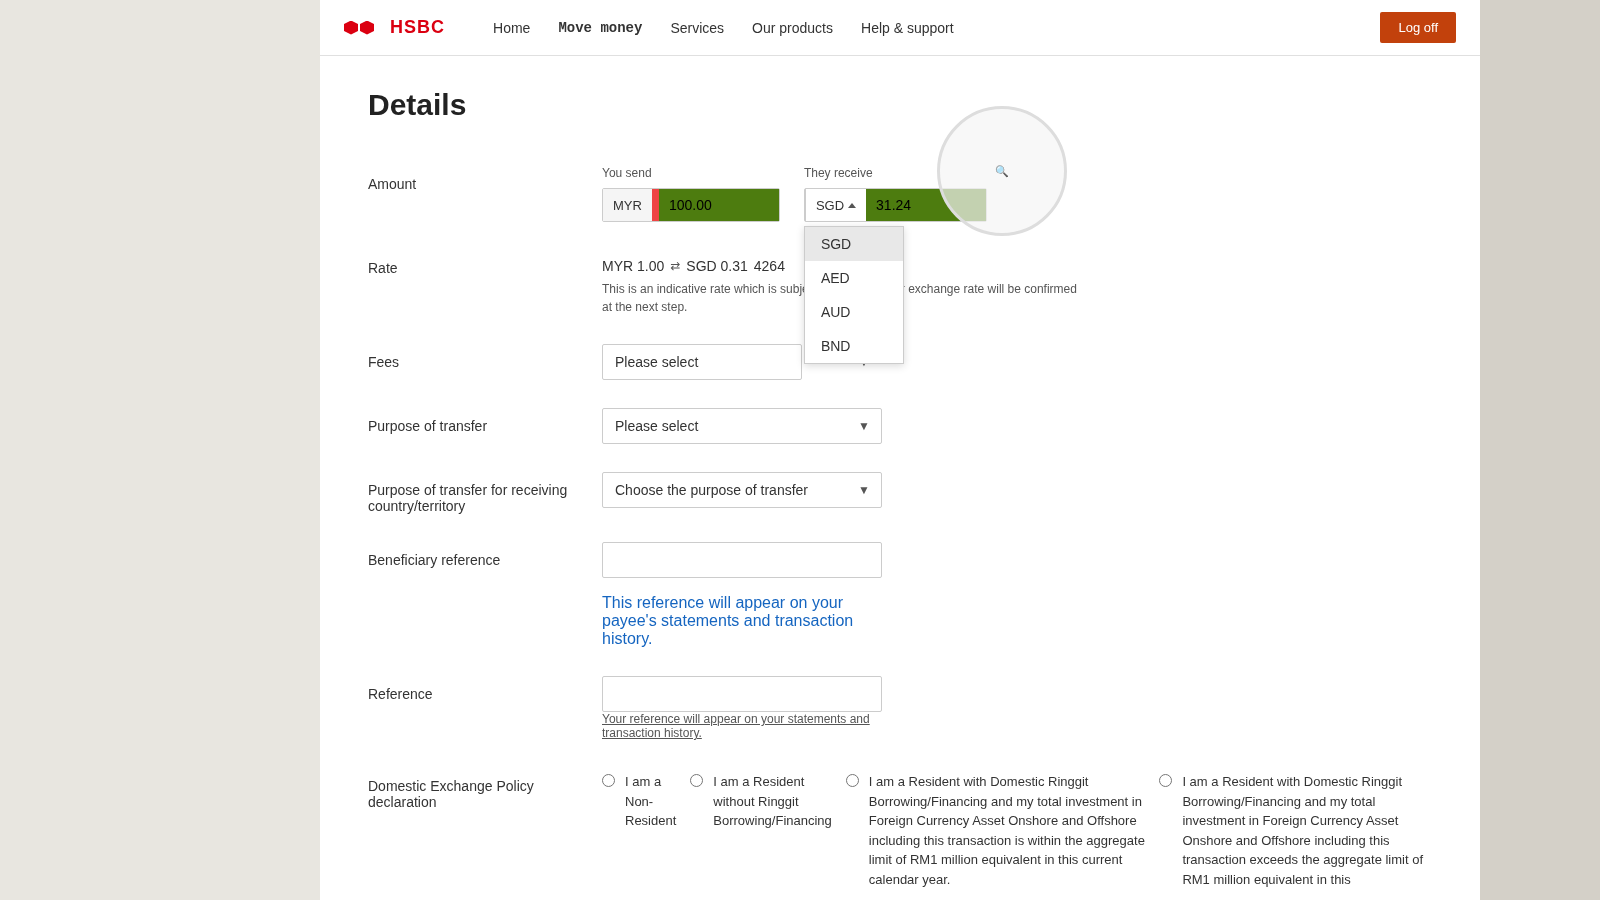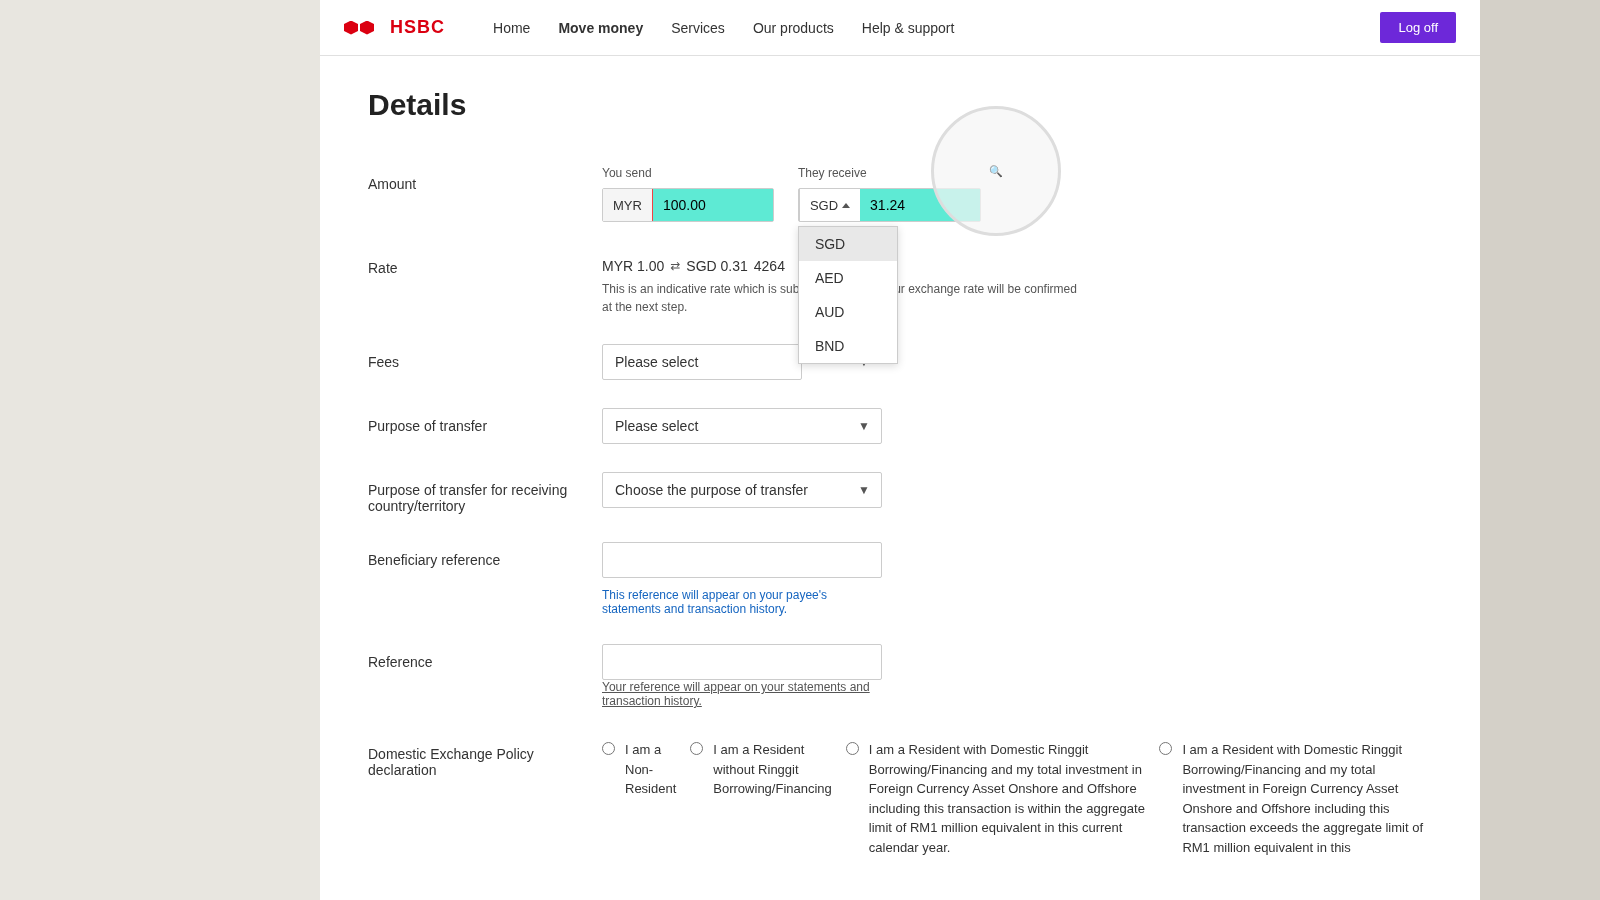--- a/index.html
+++ b/index.html
@@ -64,23 +64,23 @@
       display: flex;
       gap: 28px;
       flex: 1;
     }
     .nav-link {
       font-size: 14px;
       color: #333;
       cursor: pointer;
       text-decoration: none;
     }
-    .nav-link.active { font-weight: bold; }
+    .nav-link.active { font-weight: bold; font-family: Liberation Mono, monospace; }
     .logoff-btn {
-      background: #6d28d9;
+      background: #c2410c;
       color: #fff;
       border: none;
       padding: 8px 18px;
       font-size: 13px;
       cursor: pointer;
       border-radius: 2px;
     }
     
     .content {
       flex: 1;
@@ -138,35 +138,35 @@
     }
     .amount-input-row {
       display: flex;
       border: 1px solid #ccc;
       border-radius: 2px;
       overflow: visible;
       position: relative;
     }
     .currency-tag {
       background: #f5f5f5;
-      border-right: 1px solid #ef4444;
+      border-right: 7px solid #ef4444;
       padding: 0 10px;
       display: flex;
       align-items: center;
       font-size: 13px;
       color: #333;
       white-space: nowrap;
     }
     .amount-input {
       border: none;
       outline: none;
       padding: 8px 10px;
       font-size: 14px;
       width: 120px;
-      background: #5eead4;
+      background: #4d7c0f;
     }
     .sgd-currency-btn {
       background: #fff;
       border: none;
       border-left: 1px solid #ccc;
       padding: 0 10px;
       display: flex;
       align-items: center;
       gap: 4px;
       font-size: 13px;
@@ -250,23 +250,23 @@
     .text-input {
       width: 280px;
       padding: 9px 12px;
       border: 1px solid #ccc;
       border-radius: 2px;
       font-size: 14px;
       color: #333;
       outline: none;
     }
     .input-note {
-      font-size: 12px;
+      font-size: 16px;
       color: #1565c0;
-      margin-top: 10px;
+      margin-top: 16px;
       max-width: 280px;
     }
     .input-note-dark {
       font-size: 12px;
       color: #555;
       margin-top: 0;
       max-width: 280px;
       text-decoration: underline;
     }
     

